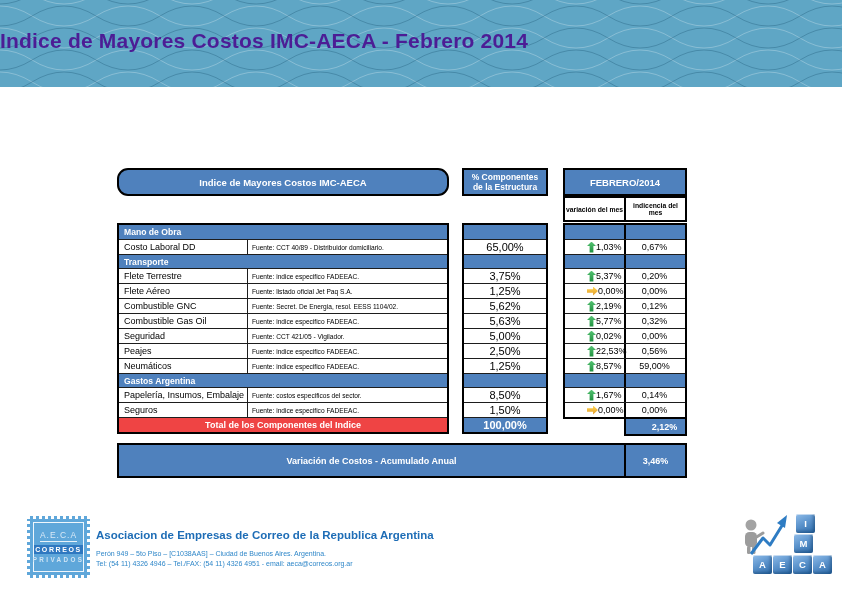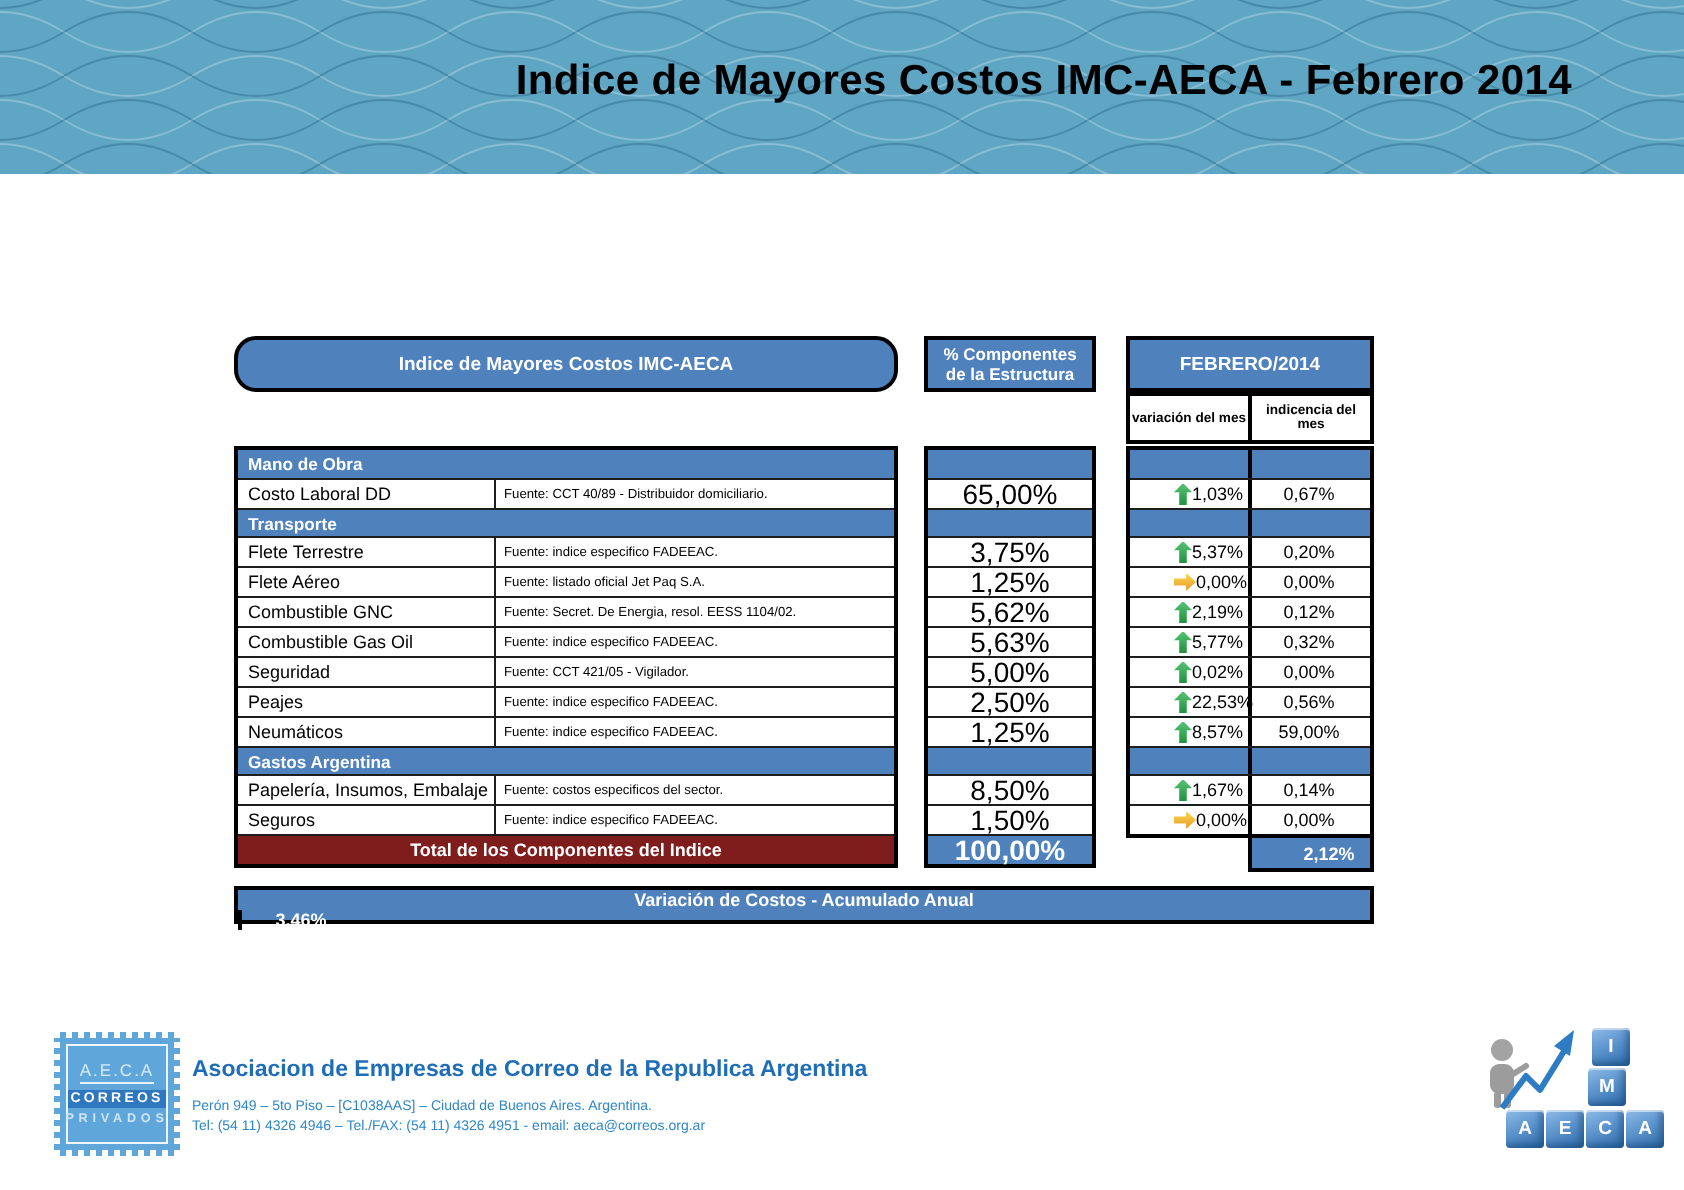--- a/index.html
+++ b/index.html
@@ -3,22 +3,22 @@
 <meta charset="utf-8">
 <style>
   html,body{margin:0;padding:0;background:#e8e8e8;}
   .page{position:relative;width:842px;height:595px;background:#ffffff;overflow:hidden;
         font-family:"Liberation Sans",sans-serif;margin:0 auto;}
   
   .banner{position:absolute;left:0;top:0;width:842px;height:87px;background:#5fa6c5;overflow:hidden;}
   .banner svg{position:absolute;left:0;top:0;}
   .wl{stroke:rgba(255,255,255,.26);fill:none;stroke-width:1;}
   .wd{stroke:rgba(18,72,102,.30);fill:none;stroke-width:1;}
-  .banner-title{position:absolute;left:0;top:29px;width:786px;text-align:right;
-        color:#000000;font-size:21px;font-weight:bold;letter-spacing:.2px;}
+  .banner-title{position:absolute;left:0;top:29px;width:786px;text-align:left;
+        color:#4c1d95;font-size:21px;font-weight:bold;letter-spacing:.2px;}
   
   .bluebox{position:absolute;background:#4f81bd;border:2px solid #000;box-sizing:border-box;
         color:#fff;font-weight:bold;display:flex;align-items:center;justify-content:center;text-align:center;}
   .hdr-left{left:117px;top:168px;width:332px;height:28px;font-size:9.5px;border-radius:11px;}
   .hdr-comp{left:462px;top:168px;width:86px;height:28px;font-size:8.5px;line-height:10.5px;flex-direction:column;}
   .hdr-month{left:563px;top:168px;width:124px;height:28px;font-size:9.5px;}
   .subhdr{position:absolute;left:563px;top:196px;width:124px;height:26px;border:2px solid #000;
         box-sizing:border-box;display:flex;background:#fff;}
   .subhdr .sh{width:59px;display:flex;align-items:center;justify-content:center;text-align:center;
         font-size:6.8px;font-weight:bold;color:#000;}
@@ -29,42 +29,42 @@
   .comp-box{left:462px;top:223px;width:86px;}
   .feb-box{left:563px;top:223px;width:124px;}
   .lrow,.crow,.frow{box-sizing:border-box;}
   .lrow{display:flex;height:15px;font-size:9px;color:#000;}
   .lrow+ .lrow,.crow+ .crow,.frow+ .frow{border-top:1px solid #1d1d1d;}
   .sec{background:#4f81bd !important;color:#fff;font-weight:bold;}
   .lrow.sec{height:14px;align-items:center;padding-left:5px;font-size:8.6px;}
   .lrow .name{width:128px;display:flex;align-items:center;padding-left:5px;box-sizing:border-box;}
   .lrow .fuente{flex:1;border-left:1px solid #1d1d1d;display:flex;align-items:center;
         padding-left:4px;font-size:6.6px;}
-  .lrow.totalrow{background:#7f1d1d;color:#fff;font-weight:bold;align-items:center;
+  .lrow.totalrow{background:#ef4444;color:#fff;font-weight:bold;align-items:center;
         justify-content:center;font-size:9px;height:15px;}
-  .crow{height:15px;display:flex;align-items:center;justify-content:center;font-size:14px;color:#000;}
+  .crow{height:15px;display:flex;align-items:center;justify-content:center;font-size:11px;color:#000;}
   .crow.sec{height:14px;}
   .crow.totalrow{background:#4f81bd;color:#fff;font-weight:bold;}
   .frow{display:flex;height:15px;font-size:9px;color:#000;}
   .frow.sec{height:14px;}
   .frow .fc{width:59px;display:flex;align-items:center;box-sizing:border-box;}
   .frow .fc.left{padding:0 13px 0 22px;}
   .frow .fc.right{border-left:2px solid #000;justify-content:center;}
   .frow .var{flex:1;text-align:right;}
   .arrow{display:inline-block;width:9px;height:11px;flex:0 0 auto;}
   .arrow-up{background:linear-gradient(#55c272,#1d8f3d);
         clip-path:polygon(50% 0,100% 42%,71% 42%,71% 100%,29% 100%,29% 42%,0 42%);}
   .arrow-right{width:11px;height:9px;background:linear-gradient(#ffd34d,#e09a2a);
         clip-path:polygon(0 30%,55% 30%,55% 0,100% 50%,55% 100%,55% 70%,0 70%);}
   .feb-total{position:absolute;left:624px;top:417px;width:63px;height:19px;border:2px solid #000;
         box-sizing:border-box;background:#4f81bd;color:#fff;font-weight:bold;font-size:9px;
         display:flex;align-items:center;justify-content:center;padding-left:18px;}
   
-  .annual{position:absolute;left:117px;top:443px;width:570px;height:19px;border:2px solid #000;
-        box-sizing:border-box;display:flex;background:#4f81bd;flex-direction:column;}
+  .annual{position:absolute;left:117px;top:443px;width:570px;height:35px;border:2px solid #000;
+        box-sizing:border-box;display:flex;background:#4f81bd;}
   .annual .alabel{flex:1;display:flex;align-items:center;justify-content:center;color:#fff;
         font-weight:bold;font-size:9px;}
   .annual .avalue{width:59px;border-left:2px solid #000;display:flex;align-items:center;
         justify-content:center;color:#fff;font-weight:bold;font-size:9px;box-sizing:content-box;}
   
   .stamp{position:absolute;left:27px;top:516px;width:63px;height:62px;background:#5fa7da;
         border:3px dotted #fff;box-sizing:border-box;}
   .stamp-inner{position:absolute;inset:3px;border:1.5px solid rgba(255,255,255,.9);
         display:flex;flex-direction:column;align-items:center;}
   .stamp-aeca{margin-top:7px;color:#d9e9f7;font-size:8.5px;letter-spacing:1px;

